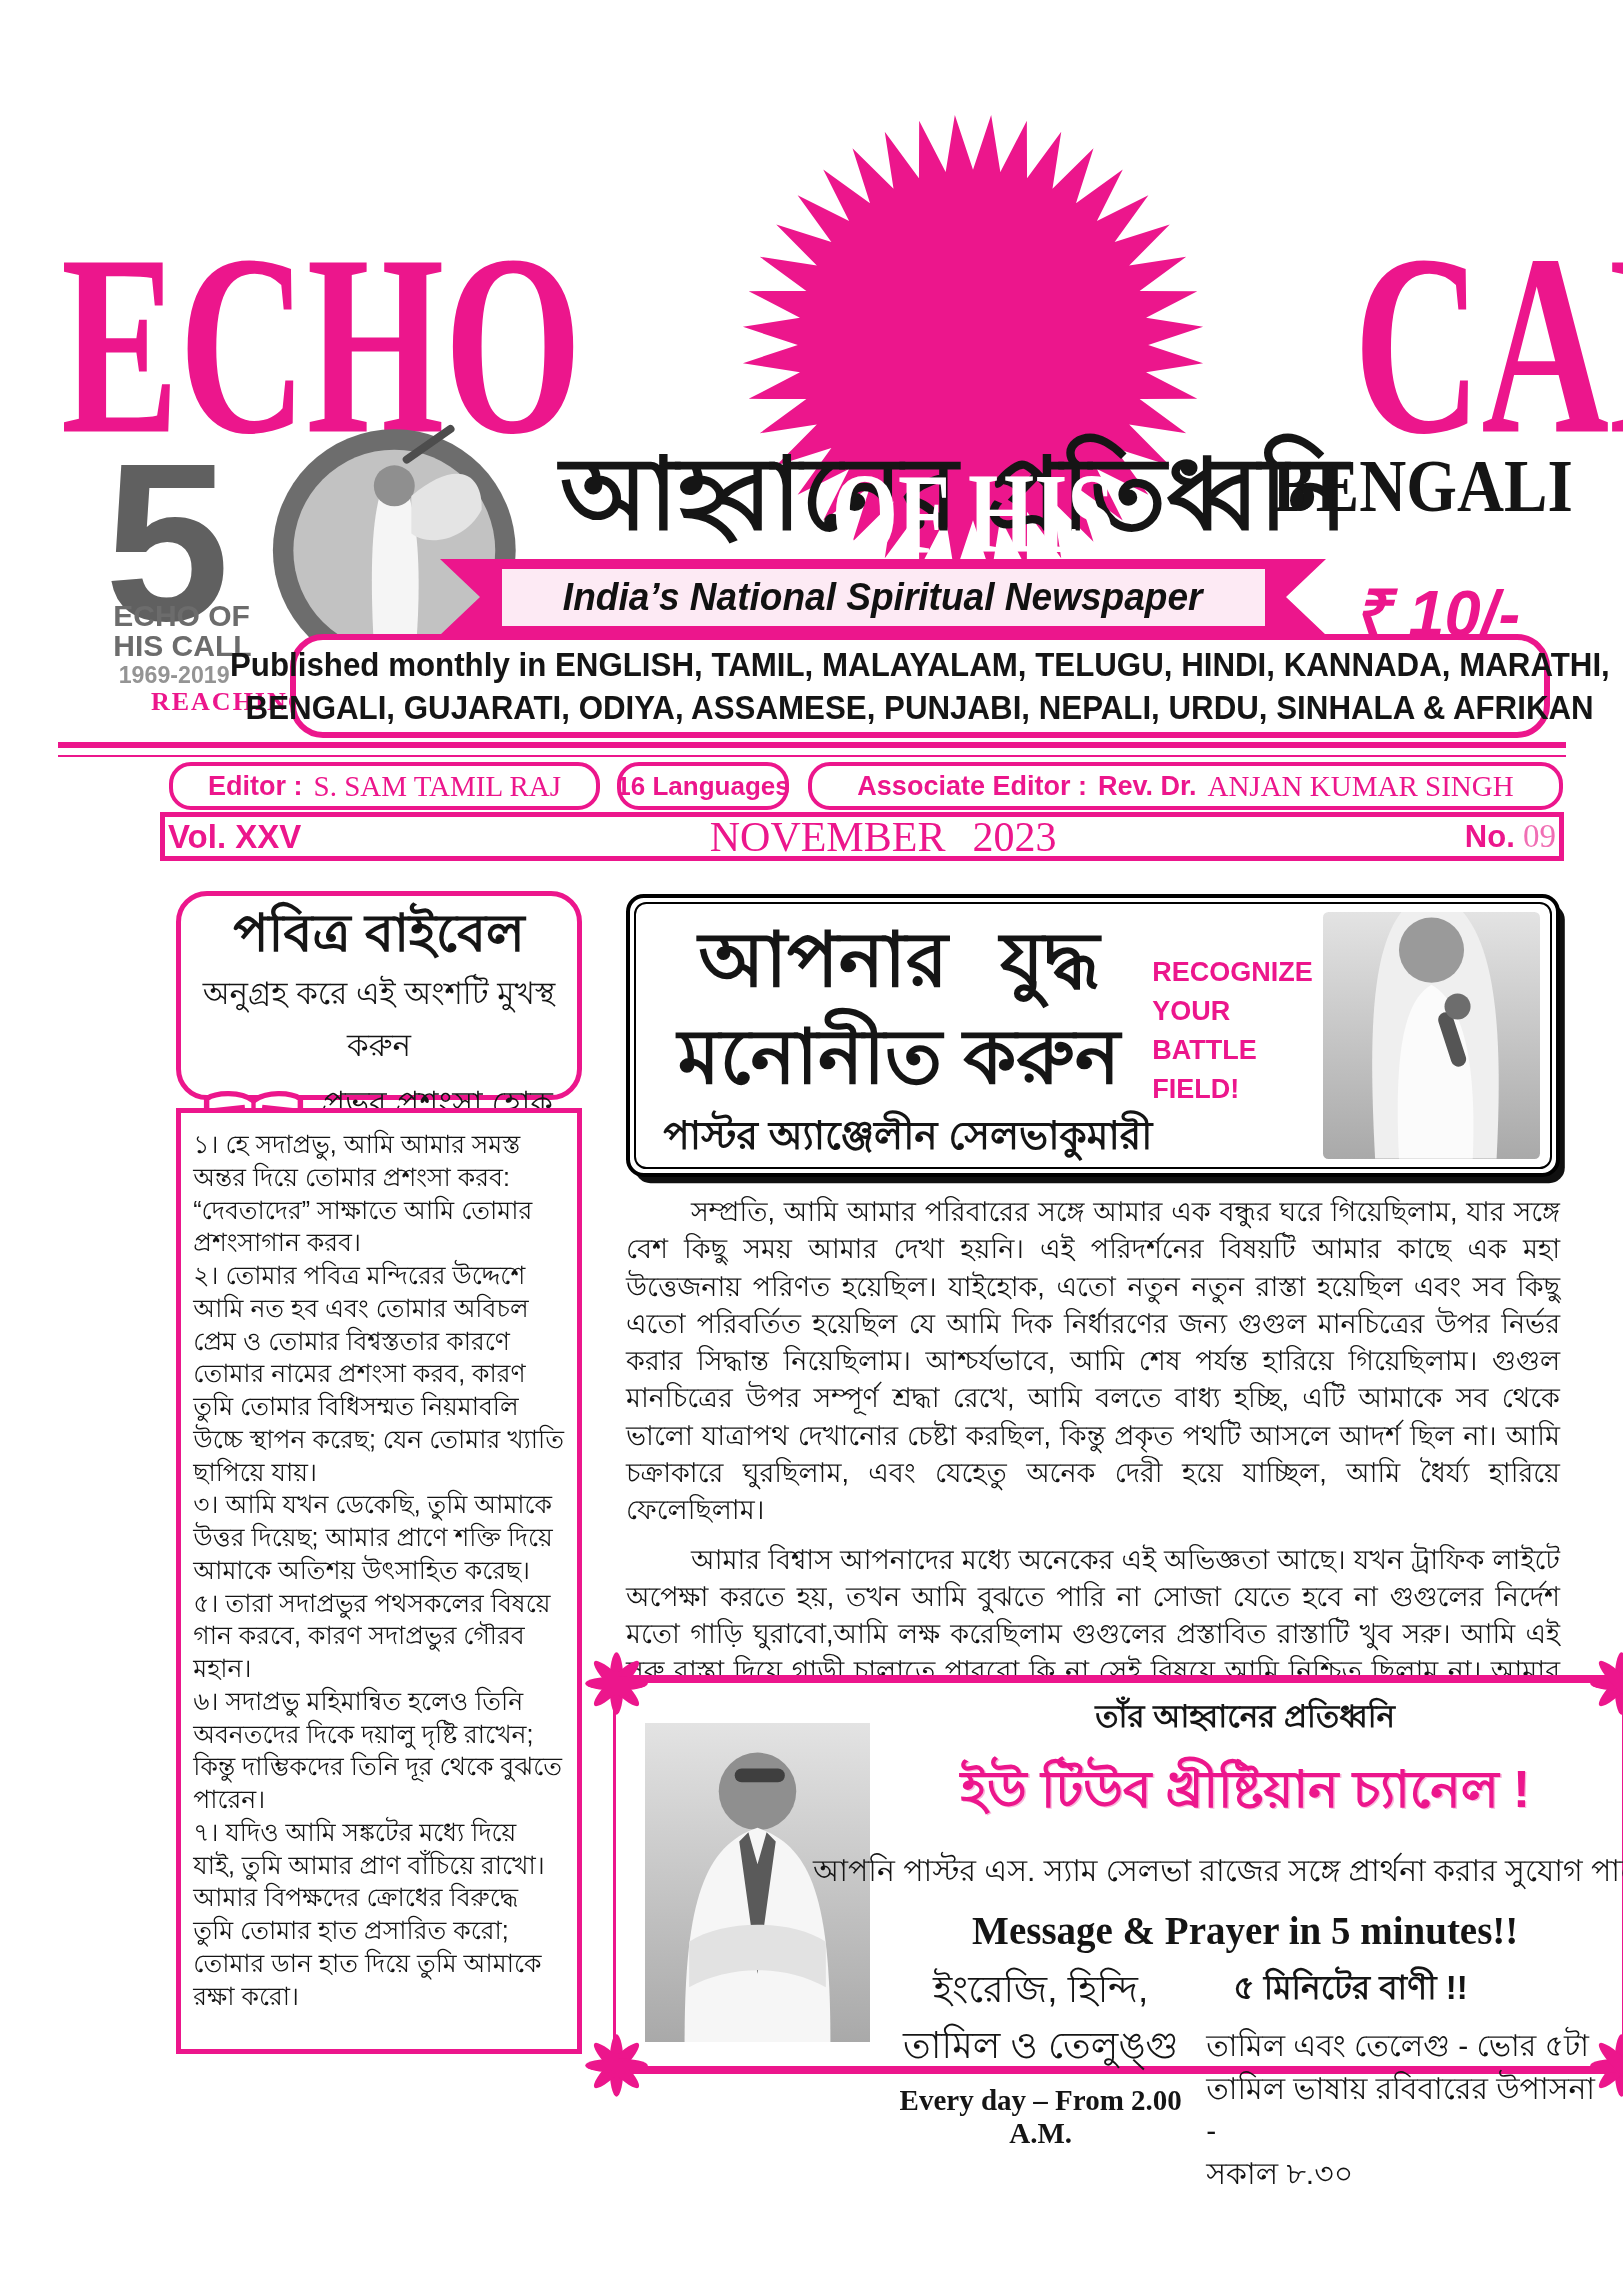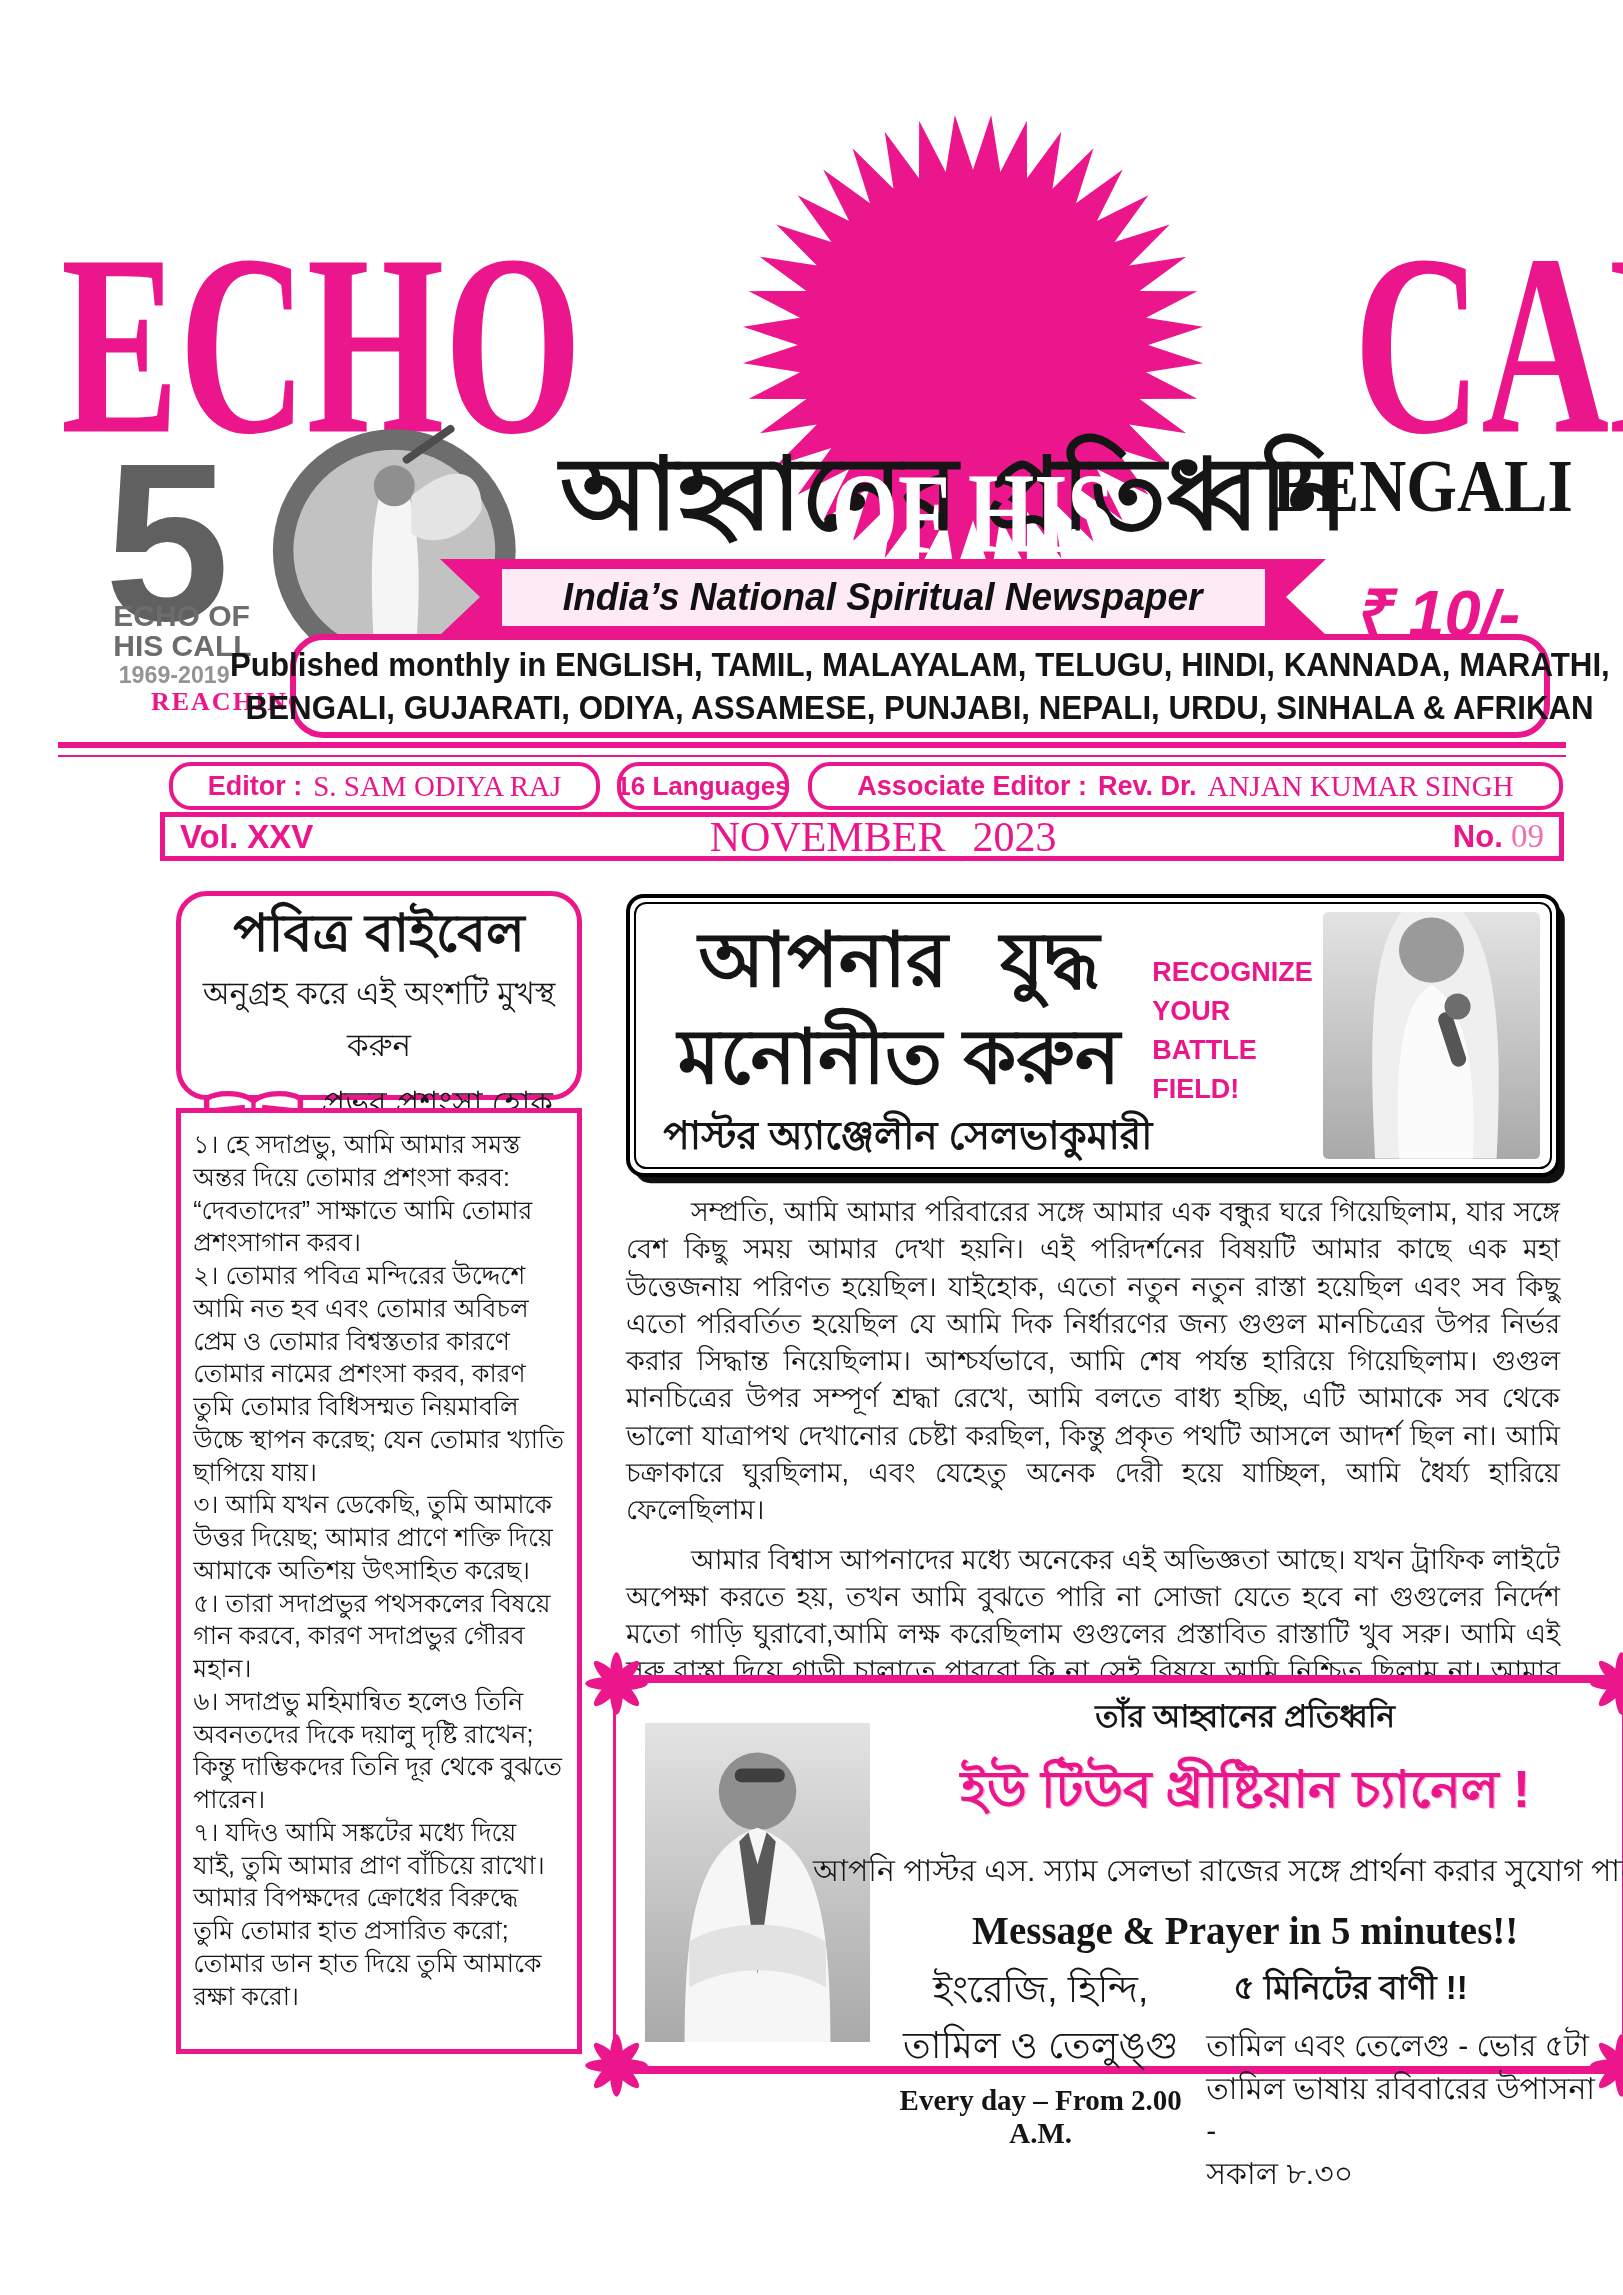--- a/index.html
+++ b/index.html
@@ -64,21 +64,21 @@
     gap:11px;color:var(--pink);background:#fff;white-space:nowrap;}
   #ed1{left:169px;width:431px;}
   #ed2{left:617px;width:172px;}
   #ed3{left:808px;width:755px;}
   .ed-label{font-weight:bold;font-size:27px;}
   .ed-name{font-family:"Liberation Serif",serif;font-size:29px;}
   .ed-badge{font-weight:bold;font-size:26px;}
 
   
   #volbar{left:160px;top:812px;width:1404px;height:49px;border:5.5px solid var(--pink);
-    display:flex;align-items:center;justify-content:space-between;padding:0 15px;
+    display:flex;align-items:center;justify-content:space-between;padding:0 3px;
     color:var(--pink);background:#fff;}
   #vol{font-weight:bold;font-size:33px;}
   #month-wrap{font-family:"Liberation Serif",serif;font-size:42px;display:flex;gap:27px;}
   #no-wrap{display:flex;gap:8.2px;align-items:baseline;}
   #no-label{font-weight:bold;font-size:31px;}
   #no-value{font-family:"Liberation Serif",serif;font-size:33px;color:#f06fb4;}
 
   
   #bible-box{left:176px;top:891px;width:406px;height:209px;border:5.5px solid var(--pink);
     border-radius:31px;background:#fff;padding:8.2px 12.3px 0;text-align:center;}
@@ -188,21 +188,21 @@
   <div id="price" class="abs">₹ 10/-</div>
 
   <div id="pub" class="abs">
     <div class="pub-line">Published monthly in ENGLISH, TAMIL, MALAYALAM, TELUGU, HINDI, KANNADA, MARATHI,</div>
     <div class="pub-line">BENGALI, GUJARATI, ODIYA, ASSAMESE, PUNJABI, NEPALI, URDU, SINHALA &amp; AFRIKAN</div>
   </div>
   <div id="rule1" class="abs"></div>
 
   <div id="ed1" class="ed-box">
     <span class="ed-label">Editor :</span>
-    <span class="ed-name">S. SAM ODIYA RAJ</span>
+    <span class="ed-name">S. SAM TAMIL RAJ</span>
   </div>
   <div id="ed2" class="ed-box">
     <span class="ed-badge">16 Languages</span>
   </div>
   <div id="ed3" class="ed-box">
     <span class="ed-label">Associate Editor :</span>
     <span class="ed-label">Rev. Dr.</span>
     <span class="ed-name">ANJAN KUMAR SINGH</span>
   </div>
 

